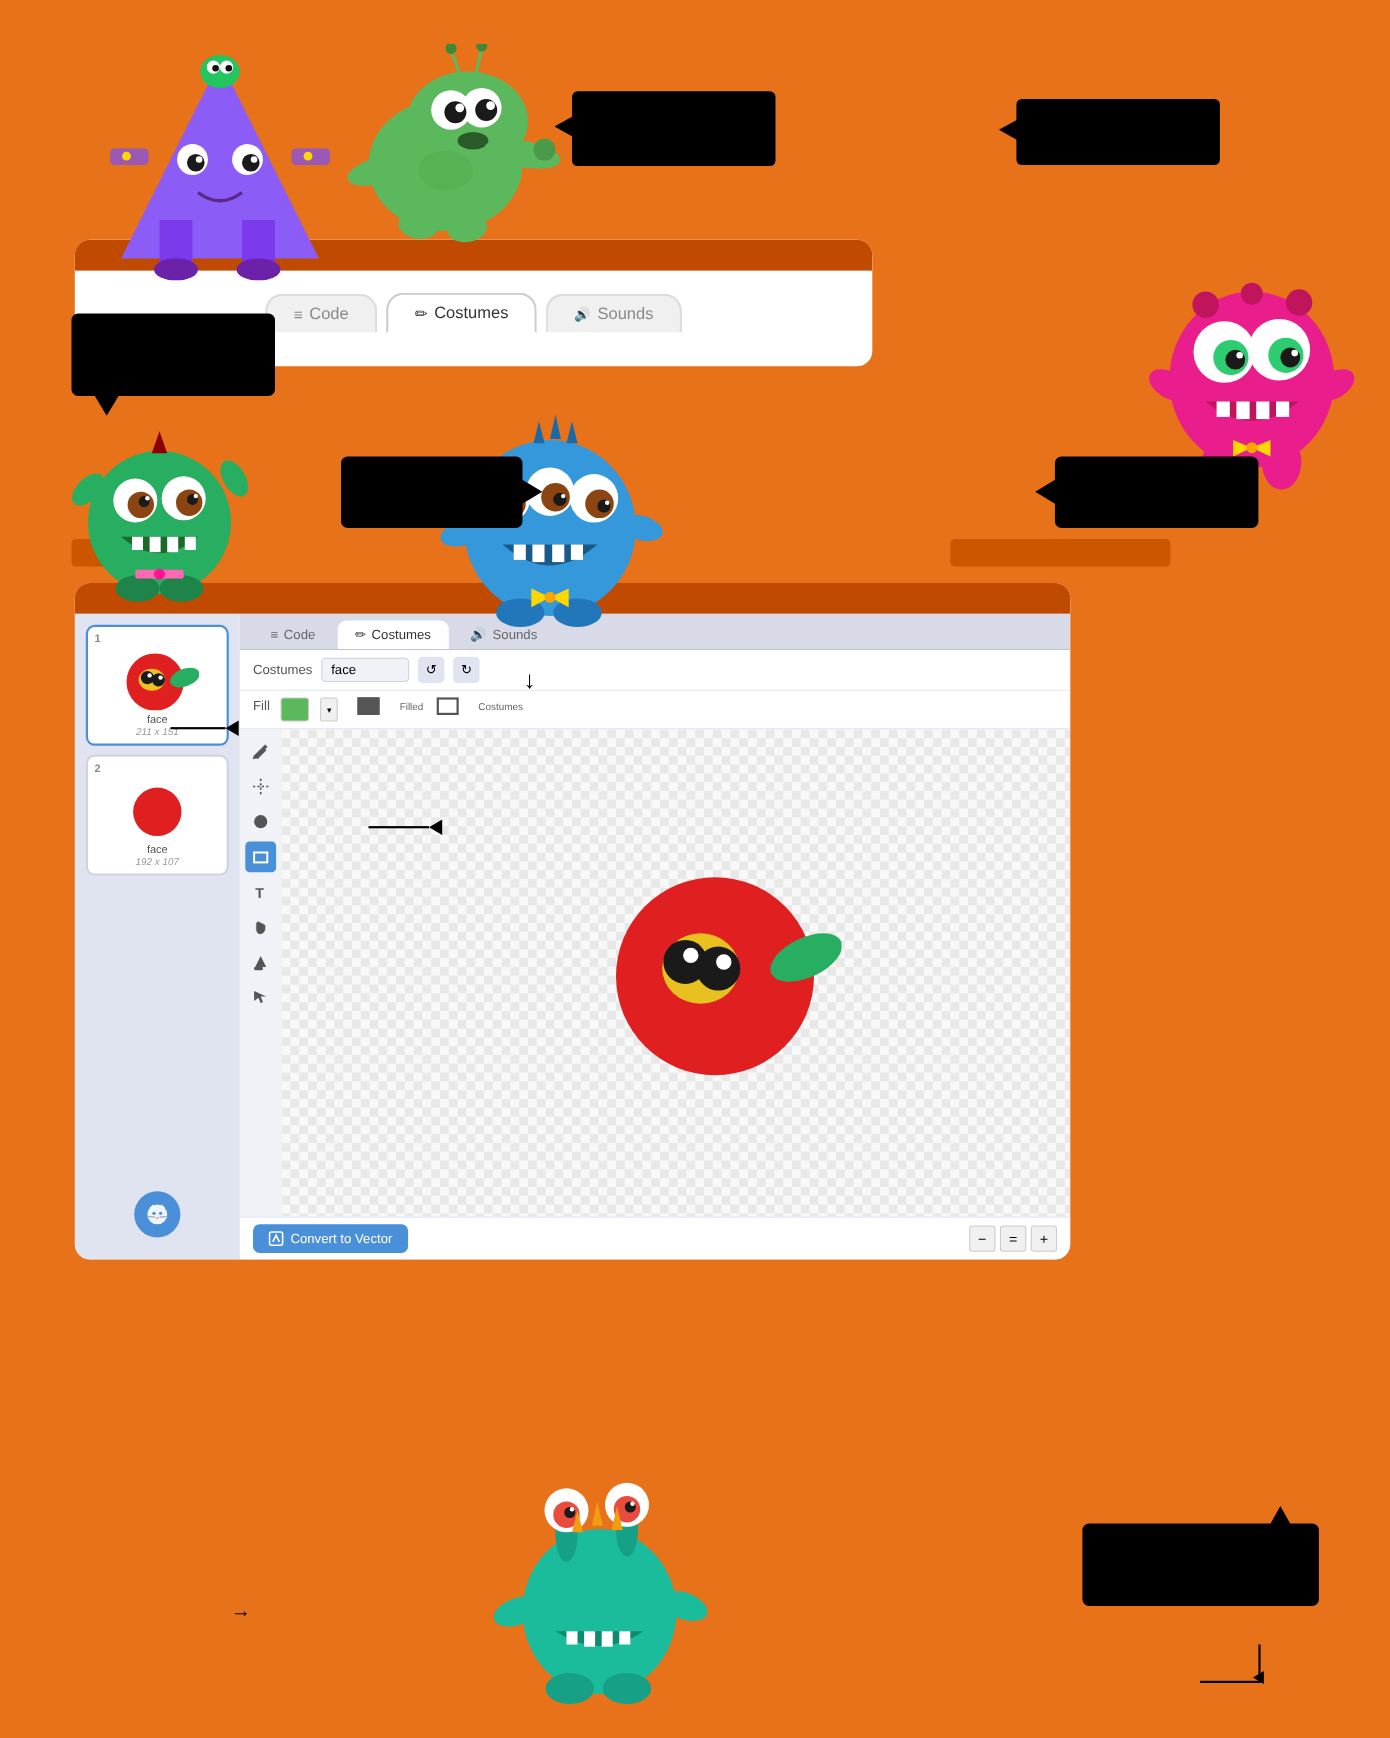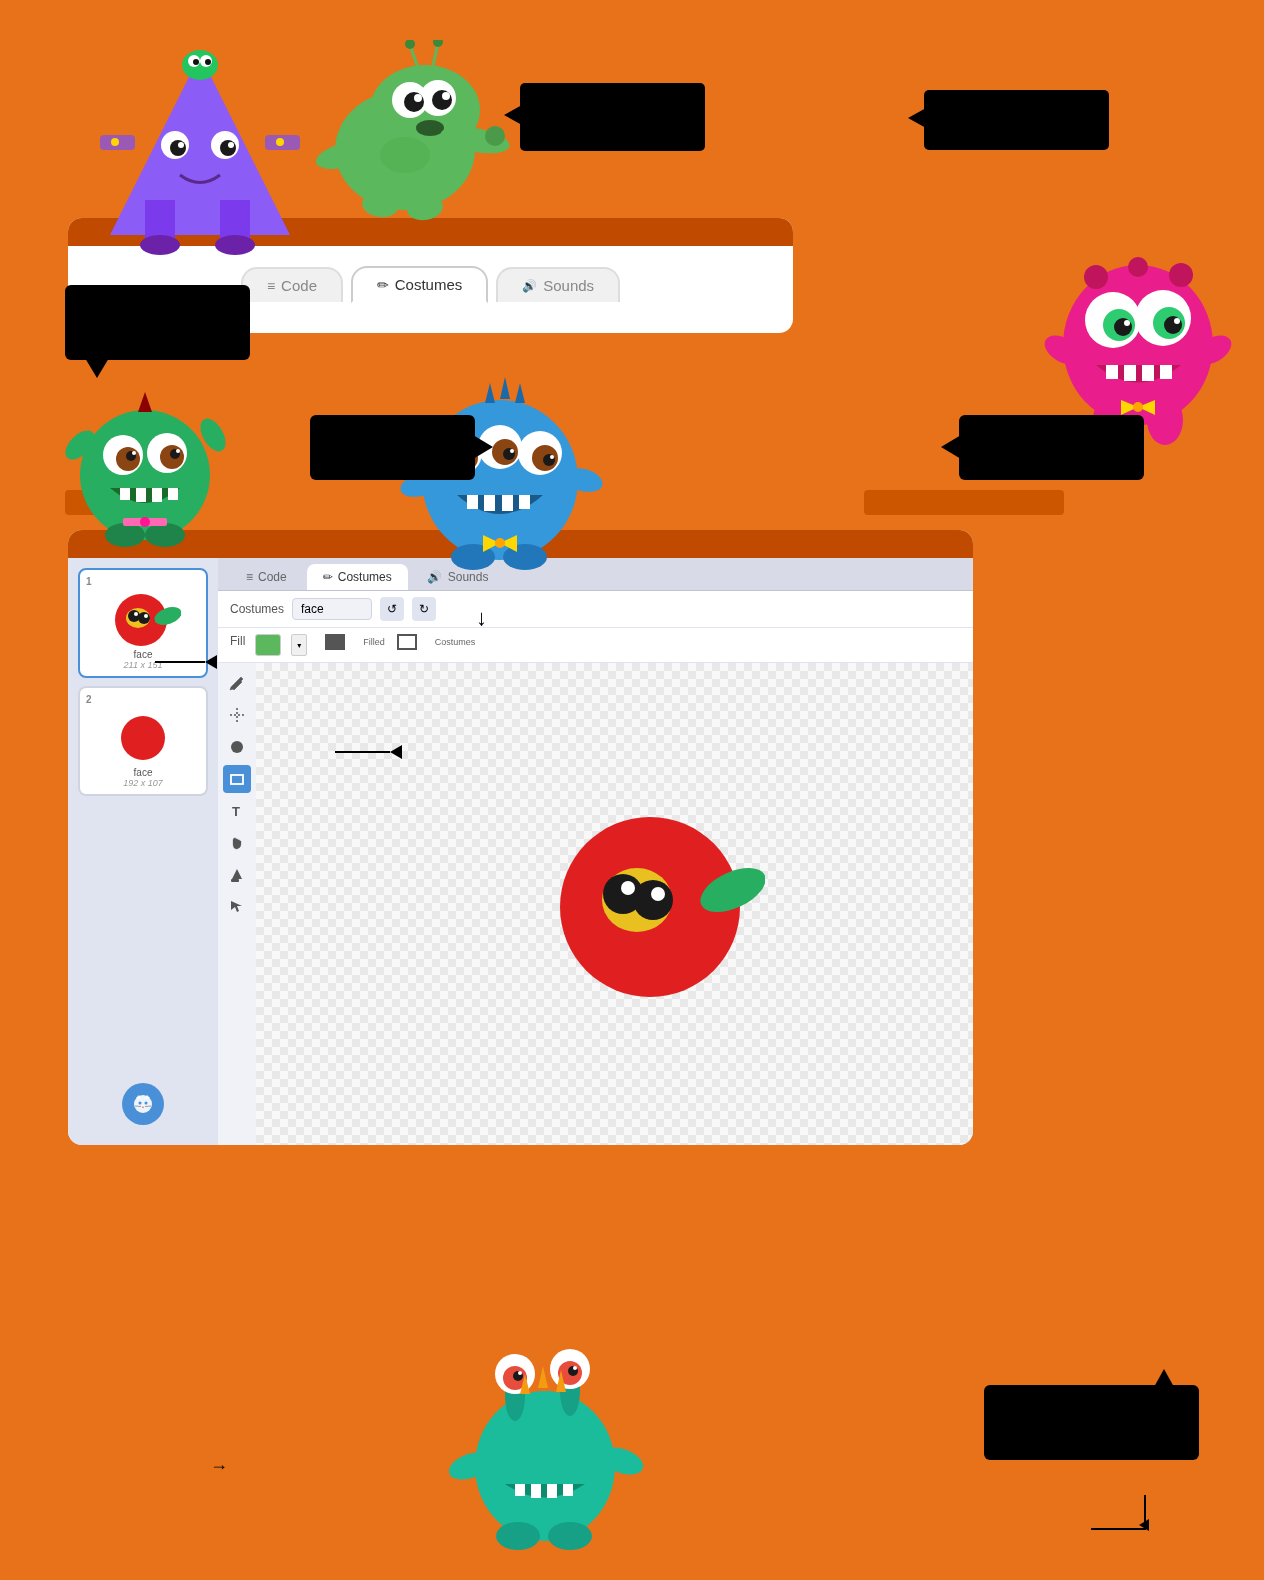--- a/index.html
+++ b/index.html
@@ -1008,20 +1008,40 @@
                 <circle cx="88" cy="92" r="20" fill="#1a1a1a"></circle>
                 <circle cx="118" cy="98" r="20" fill="#1a1a1a"></circle>
 
                 <circle cx="93" cy="86" r="7" fill="white"></circle>
                 <circle cx="123" cy="92" r="7" fill="white"></circle>
               </svg>
             </div>
           </div>
         </div>
 
+        <div class="canvas-bottom-bar">
+          <div class="convert-btn">
+            <svg width="14" height="14" viewBox="0 0 14 14">
+                <rect x="1" y="1" width="12" height="12" rx="2" fill="none" stroke="white" stroke-width="1.5"></rect>
+                <path d="M 4 10 L 7 4 L 10 10" stroke="white" stroke-width="1.5" fill="none"></path>
+              </svg>
+            <span>Convert to Vector</span>
+          </div>
+          <div class="zoom-controls">
+            <div class="zoom-btn">
+              <span>−</span>
+            </div>
+            <div class="zoom-btn">
+              <span>=</span>
+            </div>
+            <div class="zoom-btn">
+              <span>+</span>
+            </div>
+          </div>
+        </div>
 
       </div>
     </div>
   </div>
 
   <div class="left-indicator">
     <div class="left-indicator-line"></div>
     <div class="left-indicator-head"></div>
   </div>
 

